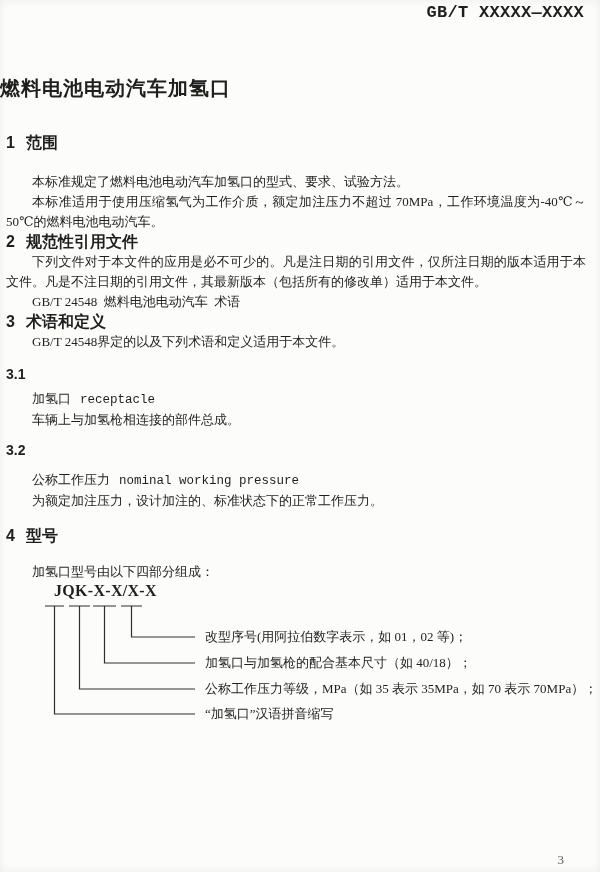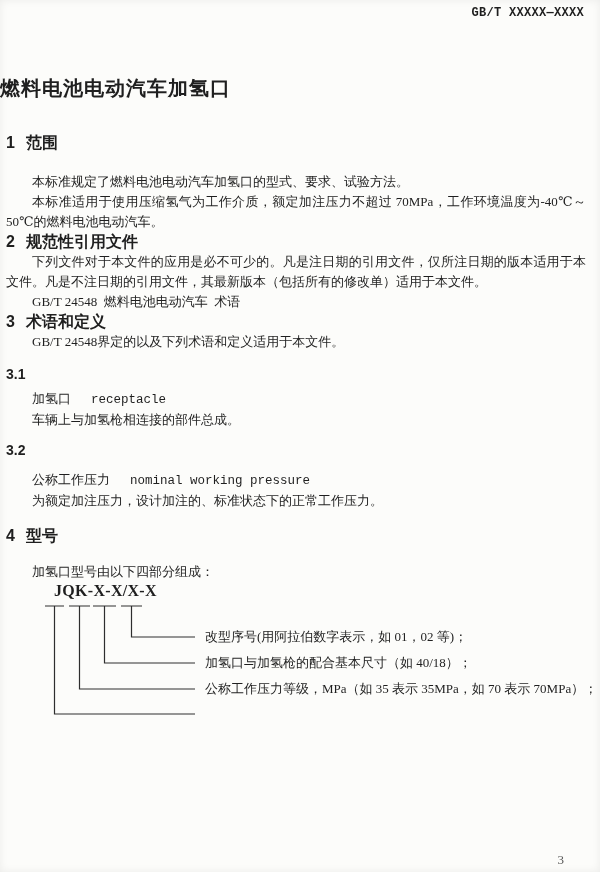--- a/index.html
+++ b/index.html
@@ -11,21 +11,21 @@
     color:#1f1f1f;
     font-family:"Liberation Serif","DejaVu Serif",serif;
     overflow:hidden;
     box-shadow:inset 0 0 8px rgba(0,0,0,0.07);
   }
   .content{padding:0 14px 0 6px;}
   .doc-header{
     text-align:right;
     padding:5px 16px 0 0;
     font-family:"Liberation Mono","DejaVu Sans Mono",monospace;
-    font-size:12px;font-weight:700;letter-spacing:0.3px;
+    font-size:17px;font-weight:700;letter-spacing:0.3px;
     line-height:16px;
   }
   .doc-title{
     margin:54px 0 0 0;
     font-family:"Liberation Sans","DejaVu Sans",sans-serif;
     font-size:20px;font-weight:700;letter-spacing:1px;
     line-height:26px;
   }
   .sec{
     margin:0;
@@ -36,21 +36,21 @@
   .sec .sec-num{margin-right:11px;}
   .para{margin:0;font-size:13px;line-height:20px;text-align:justify;}
   .indent{text-indent:2em;}
   .clause-num{
     margin:0;
     font-family:"Liberation Sans","DejaVu Sans",sans-serif;
     font-size:14px;font-weight:700;line-height:20px;
   }
   .term-en{
     font-family:"Liberation Mono","DejaVu Sans Mono",monospace;
-    font-size:12.5px;margin-left:20px;
+    font-size:12.5px;margin-left:9px;
   }.mt32{margin-top:32px}.mt19{margin-top:19px}
   .mt17{}.mt16{margin-top:16px}.mt15{margin-top:15px}
   .mt12{margin-top:12px}.mt10{margin-top:10px}.mt5{margin-top:5px}
   .diagram{position:relative;height:150px;}
   .model-code{
     position:absolute;left:48px;top:0;
     font-family:"Liberation Serif","DejaVu Serif",serif;
     font-size:16px;font-weight:700;letter-spacing:0.3px;line-height:18px;
   }
   .diagram svg{position:absolute;left:0;top:0;}
@@ -116,20 +116,21 @@
         <g fill="none" stroke="#2e2e2e" stroke-width="1.2">
           <path d="M115,24 H136 M125.5,24 V55 H189"></path>
           <path d="M87,24 H110 M98.5,24 V81 H189"></path>
           <path d="M63,24 H84 M73.5,24 V107 H189"></path>
           <path d="M39,24 H58 M48.5,24 V132 H189"></path>
         </g>
       </svg>
       <div class="d-label" style="top:45px">改型序号(用阿拉伯数字表示，如 01，02 等)；</div>
       <div class="d-label" style="top:71px">加氢口与加氢枪的配合基本尺寸（如 40/18）；</div>
       <div class="d-label" style="top:97px">公称工作压力等级，MPa（如 35 表示 35MPa，如 70 表示 70MPa）；</div>
+      <div class="d-label" style="top:122px">“加氢口”汉语拼音缩写</div>
     </div>
 
 
   </div>
 
   <div class="page-number">3</div>
 
 </div>
 
 </body></html>

